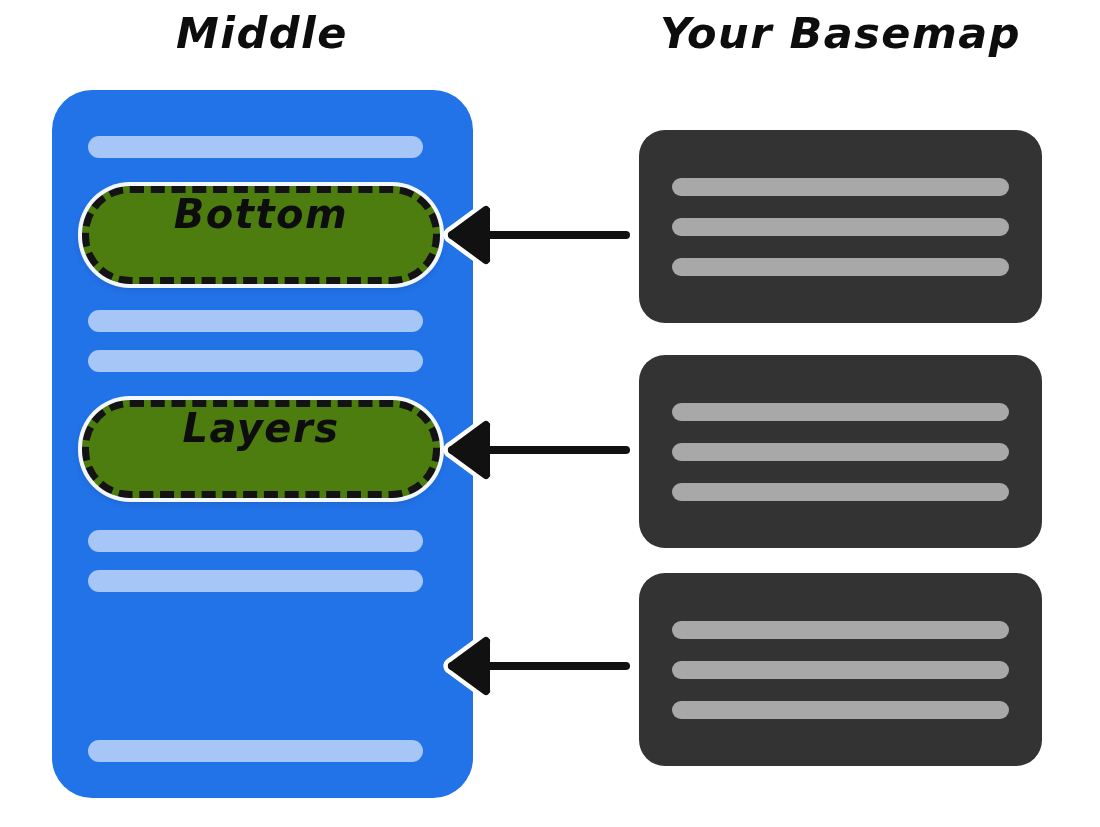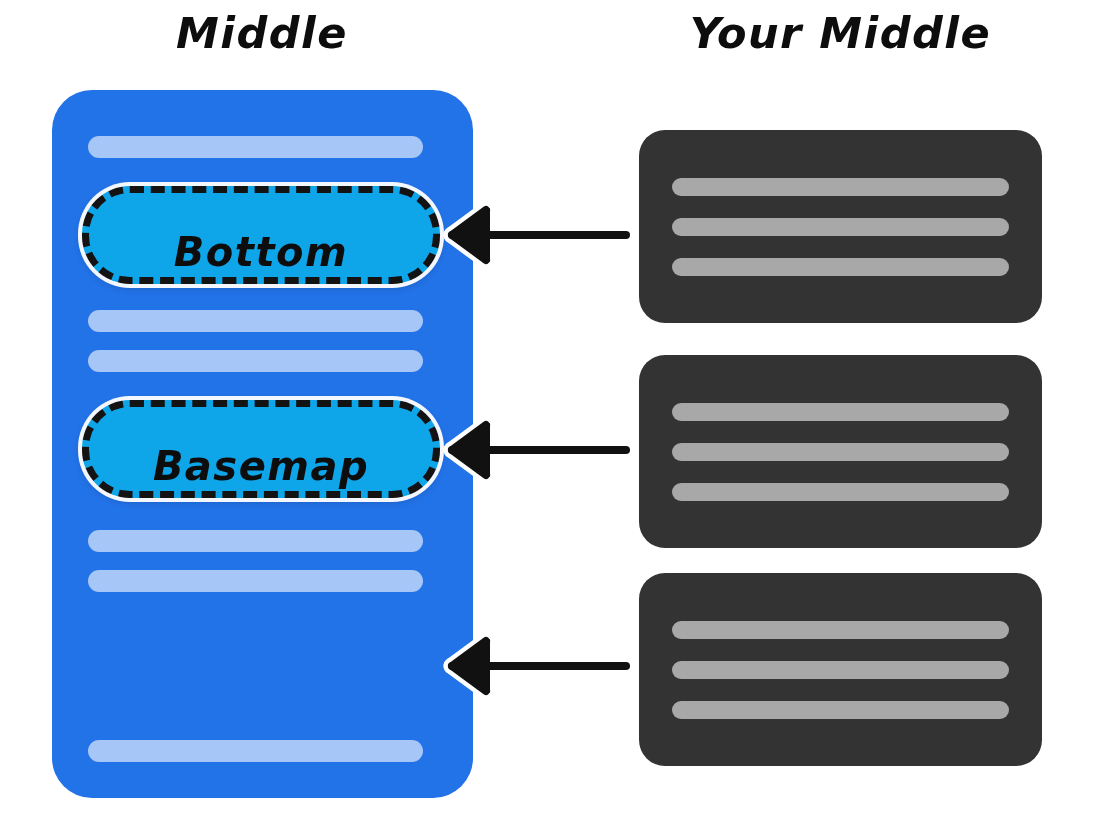--- a/index.html
+++ b/index.html
@@ -47,25 +47,25 @@
     background:#a6c6f7;
     border-radius:11px;
   }
 
   
   .slot {
     position:absolute;
     left:82px;
     width:358px;
     height:98px;
-    background:#0ea5e9;
+    background:#4d7c0f;
     border:7px dashed #131313;
     border-radius:48px;
     display:flex;
-    align-items:flex-end;
+    align-items:flex-start;
     justify-content:center;
     box-shadow:0 0 0 4px rgba(255,255,255,0.95), 0 3px 9px rgba(0,0,0,0.22);
   }
   .slot-label {
     font-family:"DejaVu Sans", sans-serif;
     font-style:italic;
     font-weight:700;
     font-size:40px;
     letter-spacing:1.5px;
     color:#0d0d0d;
@@ -106,41 +106,41 @@
     border-radius:9px;
   }
 </style>
 </head>
 <body>
 
 <div class="stage">
 
   <div class="heading" id="heading-basemap">Middle</div>
 
-  <div class="heading" id="heading-layers">Your Middle</div>
+  <div class="heading" id="heading-layers">Your Basemap</div>
 
   <div id="basemap-panel">
 
     <div class="basemap-bar" style="top:46px"></div>
 
     <div class="basemap-bar" style="top:220px"></div>
     <div class="basemap-bar" style="top:260px"></div>
 
     <div class="basemap-bar" style="top:440px"></div>
     <div class="basemap-bar" style="top:480px"></div>
 
     <div class="basemap-bar" style="top:650px"></div>
   </div>
 
   <div class="slot" id="slot-bottom">
     <span class="slot-label">Bottom</span>
   </div>
 
   <div class="slot" id="slot-middle">
-    <span class="slot-label">Basemap</span>
+    <span class="slot-label">Layers</span>
   </div>
 
 
   <svg class="arrow" id="arrow-bottom" viewBox="0 0 192 76">
     <g fill="none" stroke="#ffffff" stroke-width="17" stroke-linecap="round" stroke-linejoin="round">
       <path d="M12 38 H186"></path>
       <path d="M46 13 L12 38 L46 63"></path>
     </g>
     <g fill="none" stroke="#111111" stroke-width="8" stroke-linecap="round" stroke-linejoin="round">
       <path d="M12 38 H186"></path>

